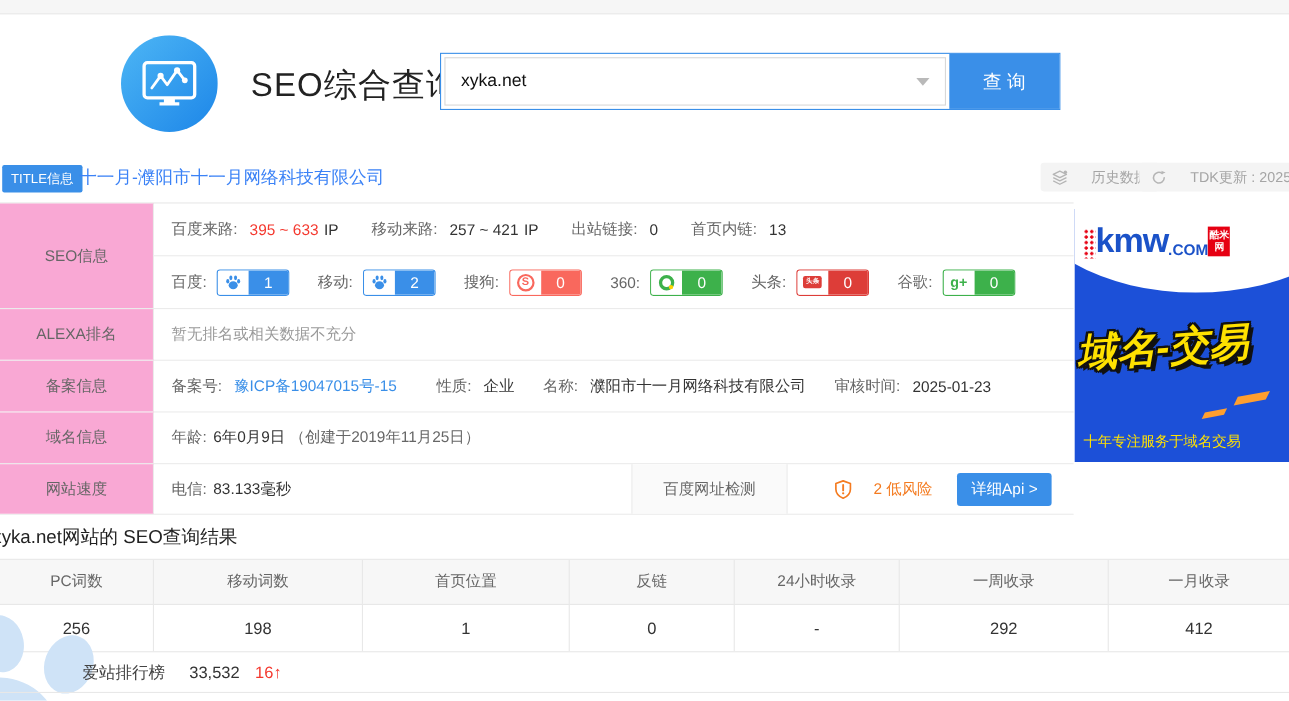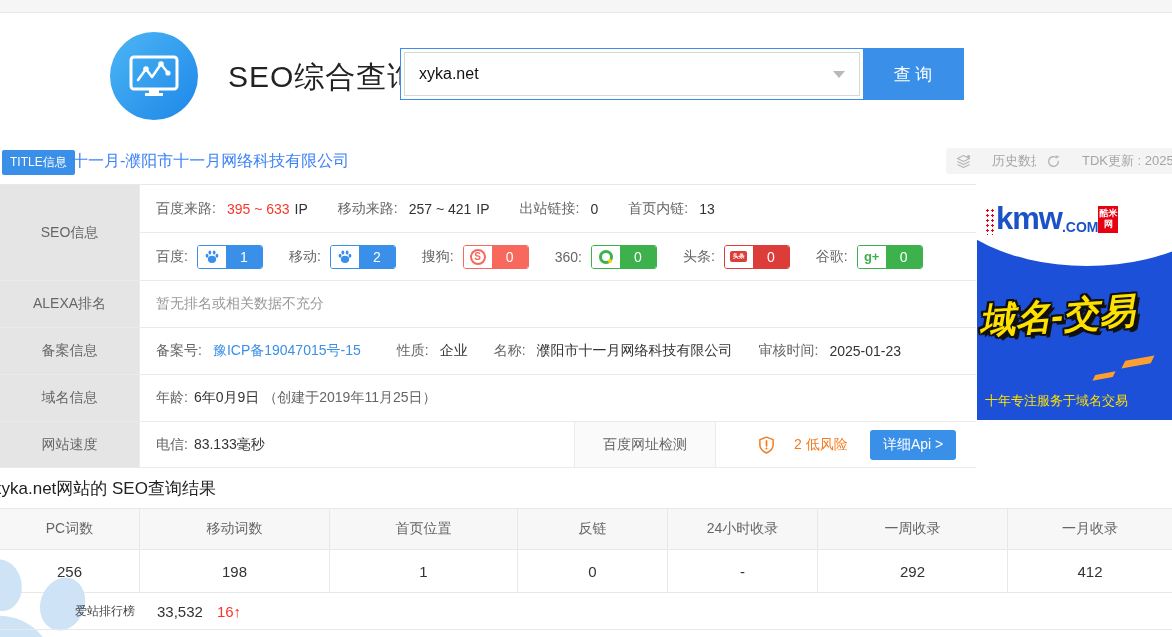--- a/index.html
+++ b/index.html
@@ -22,21 +22,21 @@
   .title-badge { position: absolute; left: 2px; top: 150px; background: #3a8fe8; color: #fff; font-size: 12px; padding: 4px 8px; border-radius: 2px; }
   .site-title { position: absolute; left: 72px; top: 151px; font-size: 16px; color: #3b82f6; }
   .gray-btn { position: absolute; top: 148px; height: 26px; background: #f4f4f4; border-radius: 3px; color: #a5a5a5; font-size: 13px; display: flex; align-items: center; gap: 21px; padding: 0 10px; white-space: nowrap; cursor: pointer; }
   .gray-btn svg { flex-shrink: 0; }
   .history-btn { left: 946px; }
   .tdk-btn { left: 1036px; width: 220px; overflow: hidden; }
 
   
   .info-table { position: absolute; top: 184px; left: 0; width: 976px; border-top: 1px solid #e8e8e8; }
   .irow { display: flex; border-bottom: 1px solid #ebebeb; }
-  .ilabel { width: 140px; flex-shrink: 0; background: #e5e5e5; border-right: 1px solid #ebebeb; display: flex; align-items: center; justify-content: center; color: #666; font-size: 14px; }
+  .ilabel { width: 140px; flex-shrink: 0; background: #f9a8d4; border-right: 1px solid #ebebeb; display: flex; align-items: center; justify-content: center; color: #666; font-size: 14px; }
   .icontent { flex: 1; display: flex; align-items: center; padding-left: 16px; font-size: 14px; color: #333; position: relative; }
   .lab { color: #666; margin-right: 6px; }
   .val { color: #333; }
   .red { color: #f4382e; }
   .link { color: #3a8fe8; cursor: pointer; }
   .tgroup { margin-right: 30px; display: inline-flex; align-items: center; gap: 5px; }
 
   
   .engine-item { display: inline-flex; align-items: center; margin-right: 26px; }
   .elabel { color: #666; margin-right: 9px; }
@@ -77,21 +77,21 @@
   .rcell { display: flex; align-items: center; justify-content: center; border-right: 1px solid #e8e8e8; }
   .rcell:last-child { border-right: none; }
   .rhead .rcell { color: #666; font-size: 14px; }
   .rvals .rcell { color: #333; font-size: 15px; }
   .c0 { width: 140px; } .c1 { width: 190px; } .c2 { width: 188px; } .c3 { width: 150px; }
   .c4 { width: 150px; } .c5 { width: 190px; } .c6 { width: 164px; }
 
   
   .paw-mark { position: absolute; left: -32px; top: 563px; z-index: 0; }
   .rank-row { position: absolute; top: 593px; left: 0; width: 1172px; height: 37px; border-bottom: 1px solid #e8e8e8; display: flex; align-items: center; z-index: 2; }
-  .rank-label { margin-left: 75px; font-size: 12px; color: #444; cursor: pointer; }
+  .rank-label { margin-left: 75px; font-size: 15px; color: #444; cursor: pointer; }
   .rank-value { margin-left: 22px; font-size: 15px; color: #333; }
   .rank-change { margin-left: 14px; font-size: 15px; color: #f4382e; }
 </style>
 </head>
 <body>
 
 <div class="page">
 
   <div class="topbar"></div>
 

